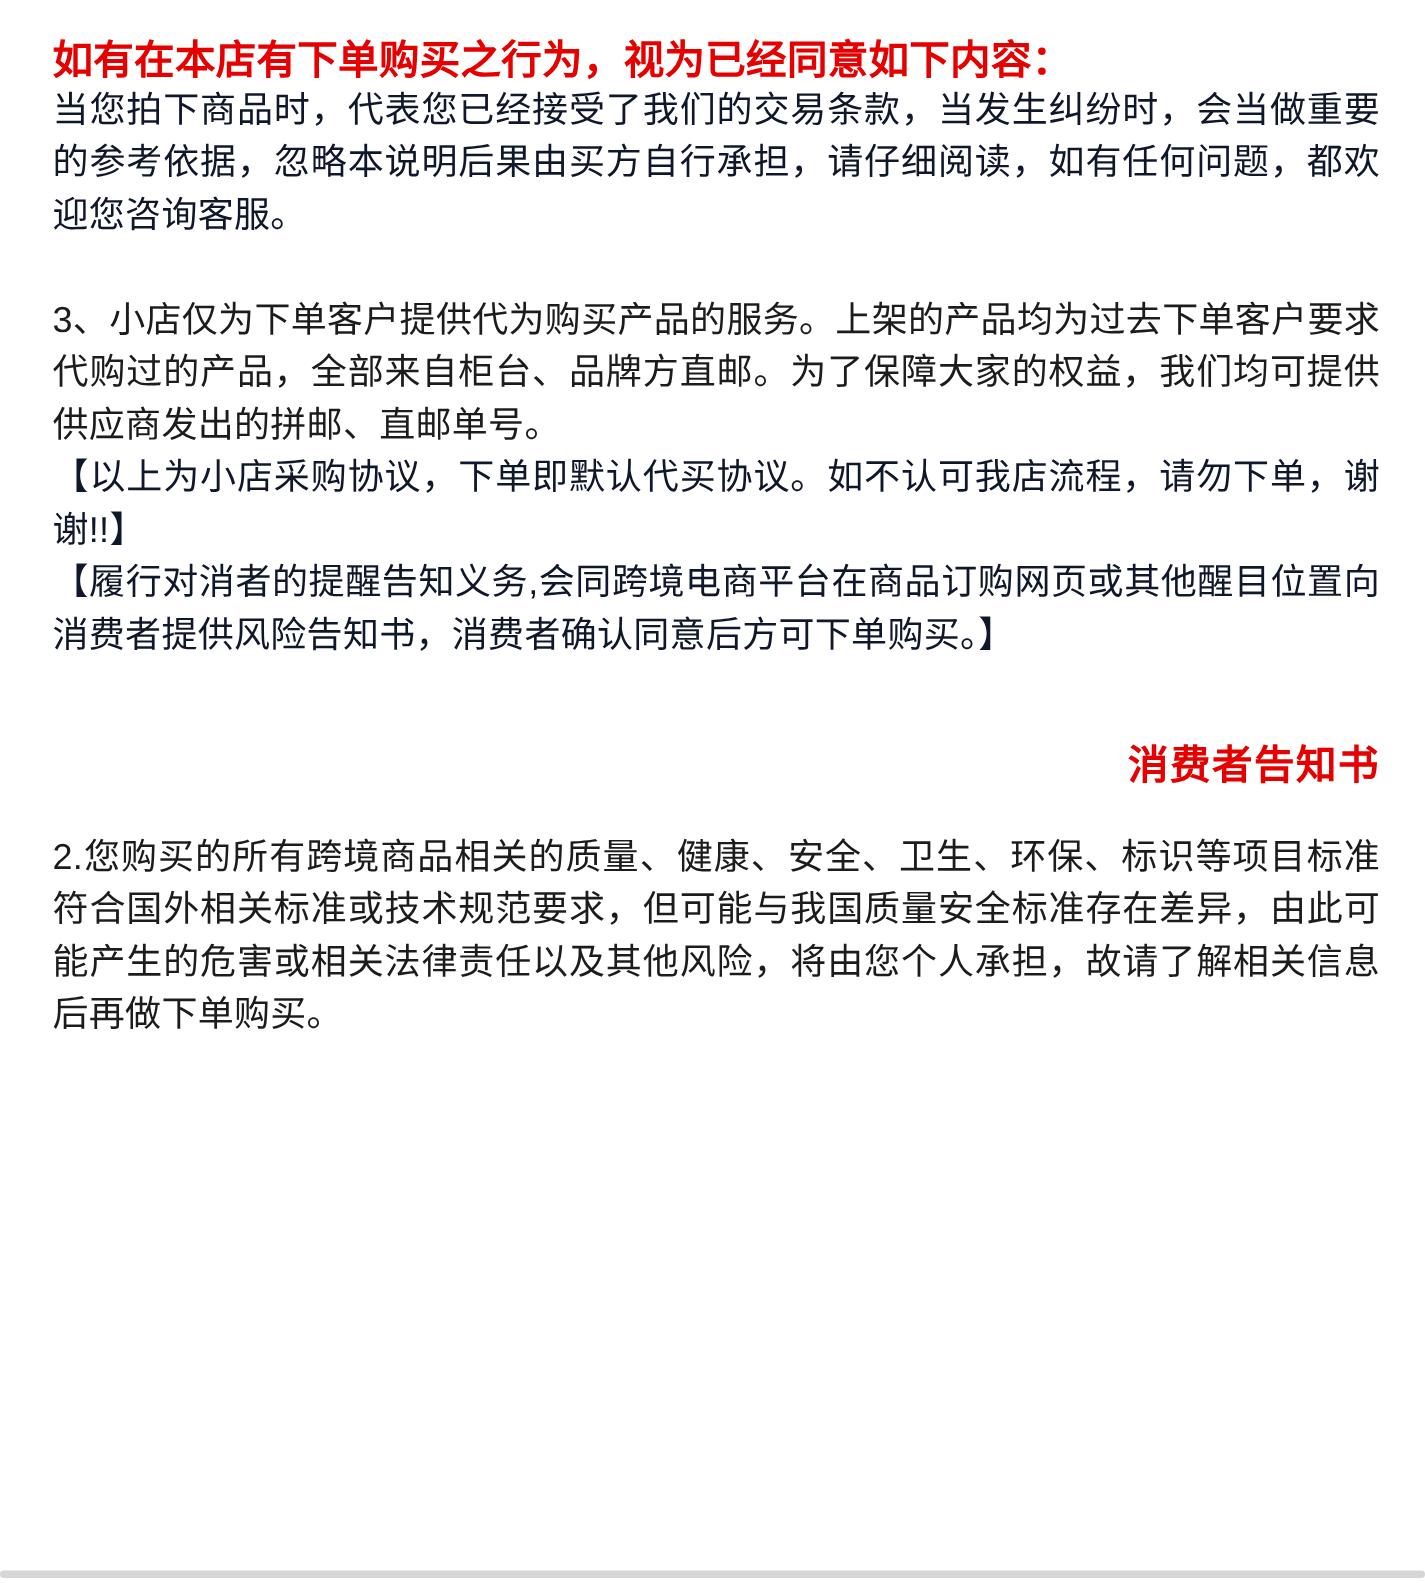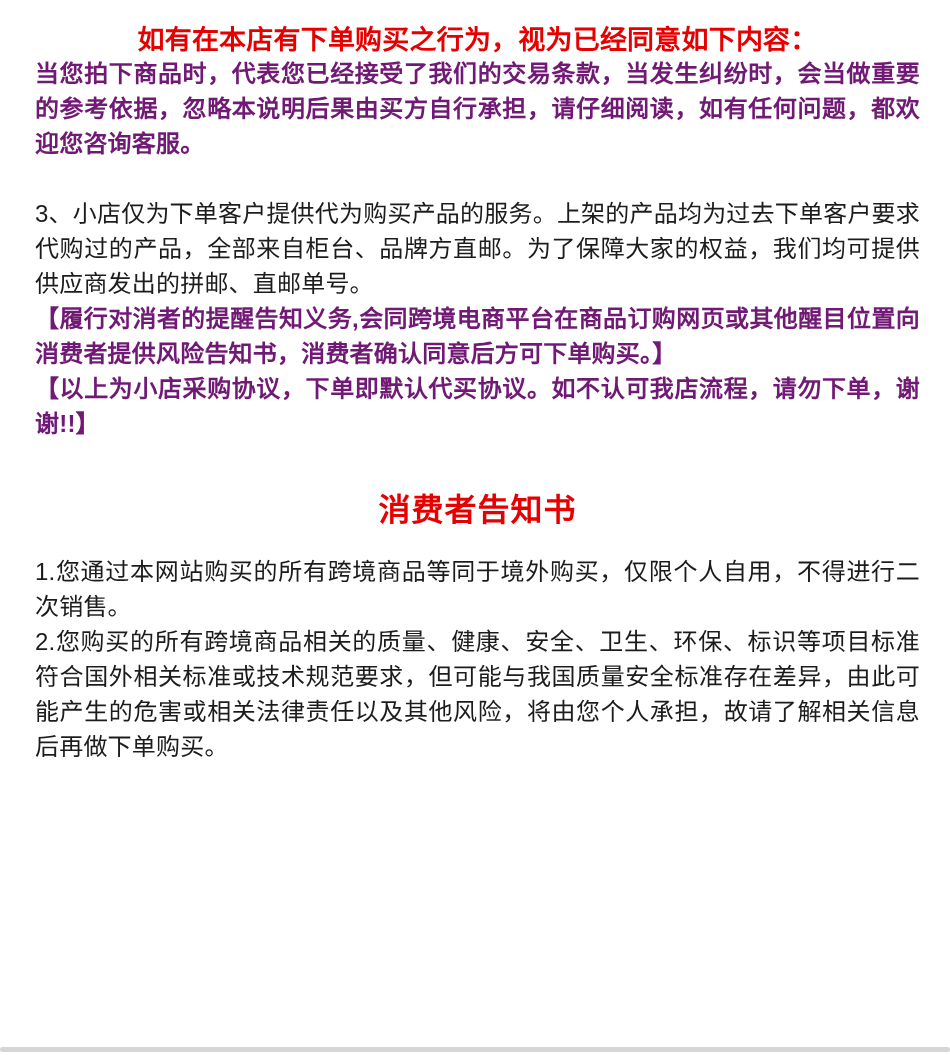--- a/index.html
+++ b/index.html
@@ -22,29 +22,29 @@
     text-align: justify;
     letter-spacing: 0.2px;
   }
   .doc p { margin: 0; }
   .title-red {
     color: #e60000;
     font-weight: bold;
     font-size: 27px;
     line-height: 32px;
     margin: 0 0 22px 0;
-    text-align: center;
+    text-align: left;
   }
-  .red { color: #701a75; font-weight: bold; }
+  .red { color: #0f172a; }
   .gap-before { margin-top: 35px !important; }
   .notice-heading {
     color: #e60000;
     font-weight: bold;
-    font-size: 32px;
-    text-align: center;
+    font-size: 27px;
+    text-align: right;
     margin: 52px 0 26px 0 !important;
     letter-spacing: 1px;
   }
   .bottom-bar {
     position: absolute;
     left: 0;
     bottom: 3px;
     width: 100%;
     height: 5px;
     background: #d6d6d6;
@@ -57,26 +57,25 @@
 <div class="doc">
 
   <p class="title-red">如有在本店有下单购买之行为，视为已经同意如下内容：</p>
 
 
   <p class="red">当您拍下商品时，代表您已经接受了我们的交易条款，当发生纠纷时，会当做重要的参考依据，忽略本说明后果由买方自行承担，请仔细阅读，如有任何问题，都欢迎您咨询客服。</p>
 
   <p class="gap-before">3、小店仅为下单客户提供代为购买产品的服务。上架的产品均为过去下单客户要求代购过的产品，全部来自柜台、品牌方直邮。为了保障大家的权益，我们均可提供供应商发出的拼邮、直邮单号。</p>
 
 
+  <p class="red">【以上为小店采购协议，下单即默认代买协议。如不认可我店流程，请勿下单，谢谢!!】</p>
+
   <p class="red">【履行对消者的提醒告知义务,会同跨境电商平台在商品订购网页或其他醒目位置向消费者提供风险告知书，消费者确认同意后方可下单购买。】</p>
-
-  <p class="red">【以上为小店采购协议，下单即默认代买协议。如不认可我店流程，请勿下单，谢谢!!】</p>
 
   <p class="notice-heading">消费者告知书</p>
 
 
-  <p>1.您通过本网站购买的所有跨境商品等同于境外购买，仅限个人自用，不得进行二次销售。</p>
 
   <p>2.您购买的所有跨境商品相关的质量、健康、安全、卫生、环保、标识等项目标准符合国外相关标准或技术规范要求，但可能与我国质量安全标准存在差异，由此可能产生的危害或相关法律责任以及其他风险，将由您个人承担，故请了解相关信息后再做下单购买。</p>
 
 </div>
 
 <div class="bottom-bar"></div>
 
 </body></html>

